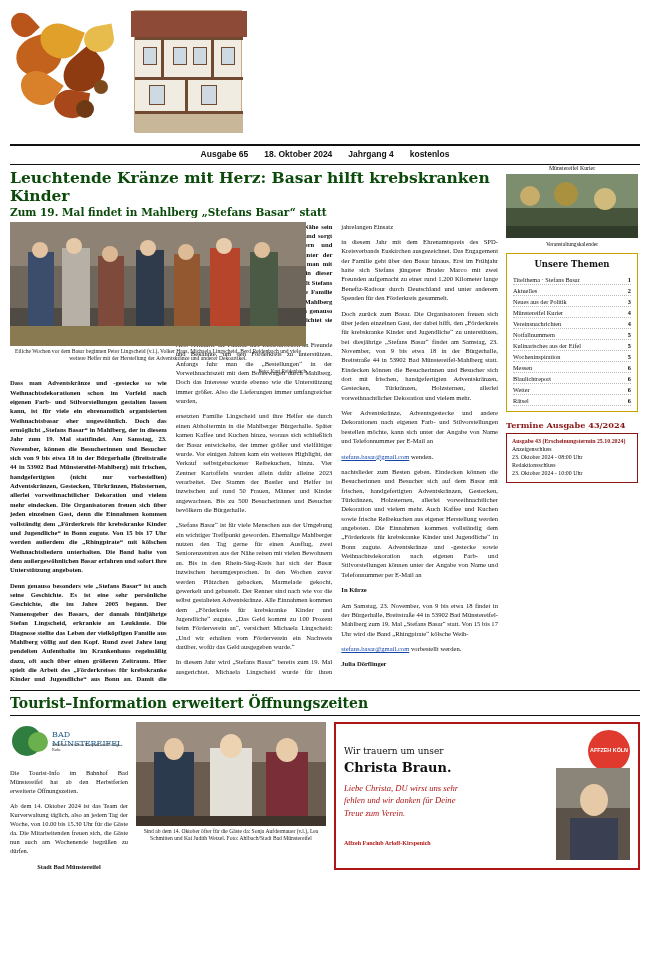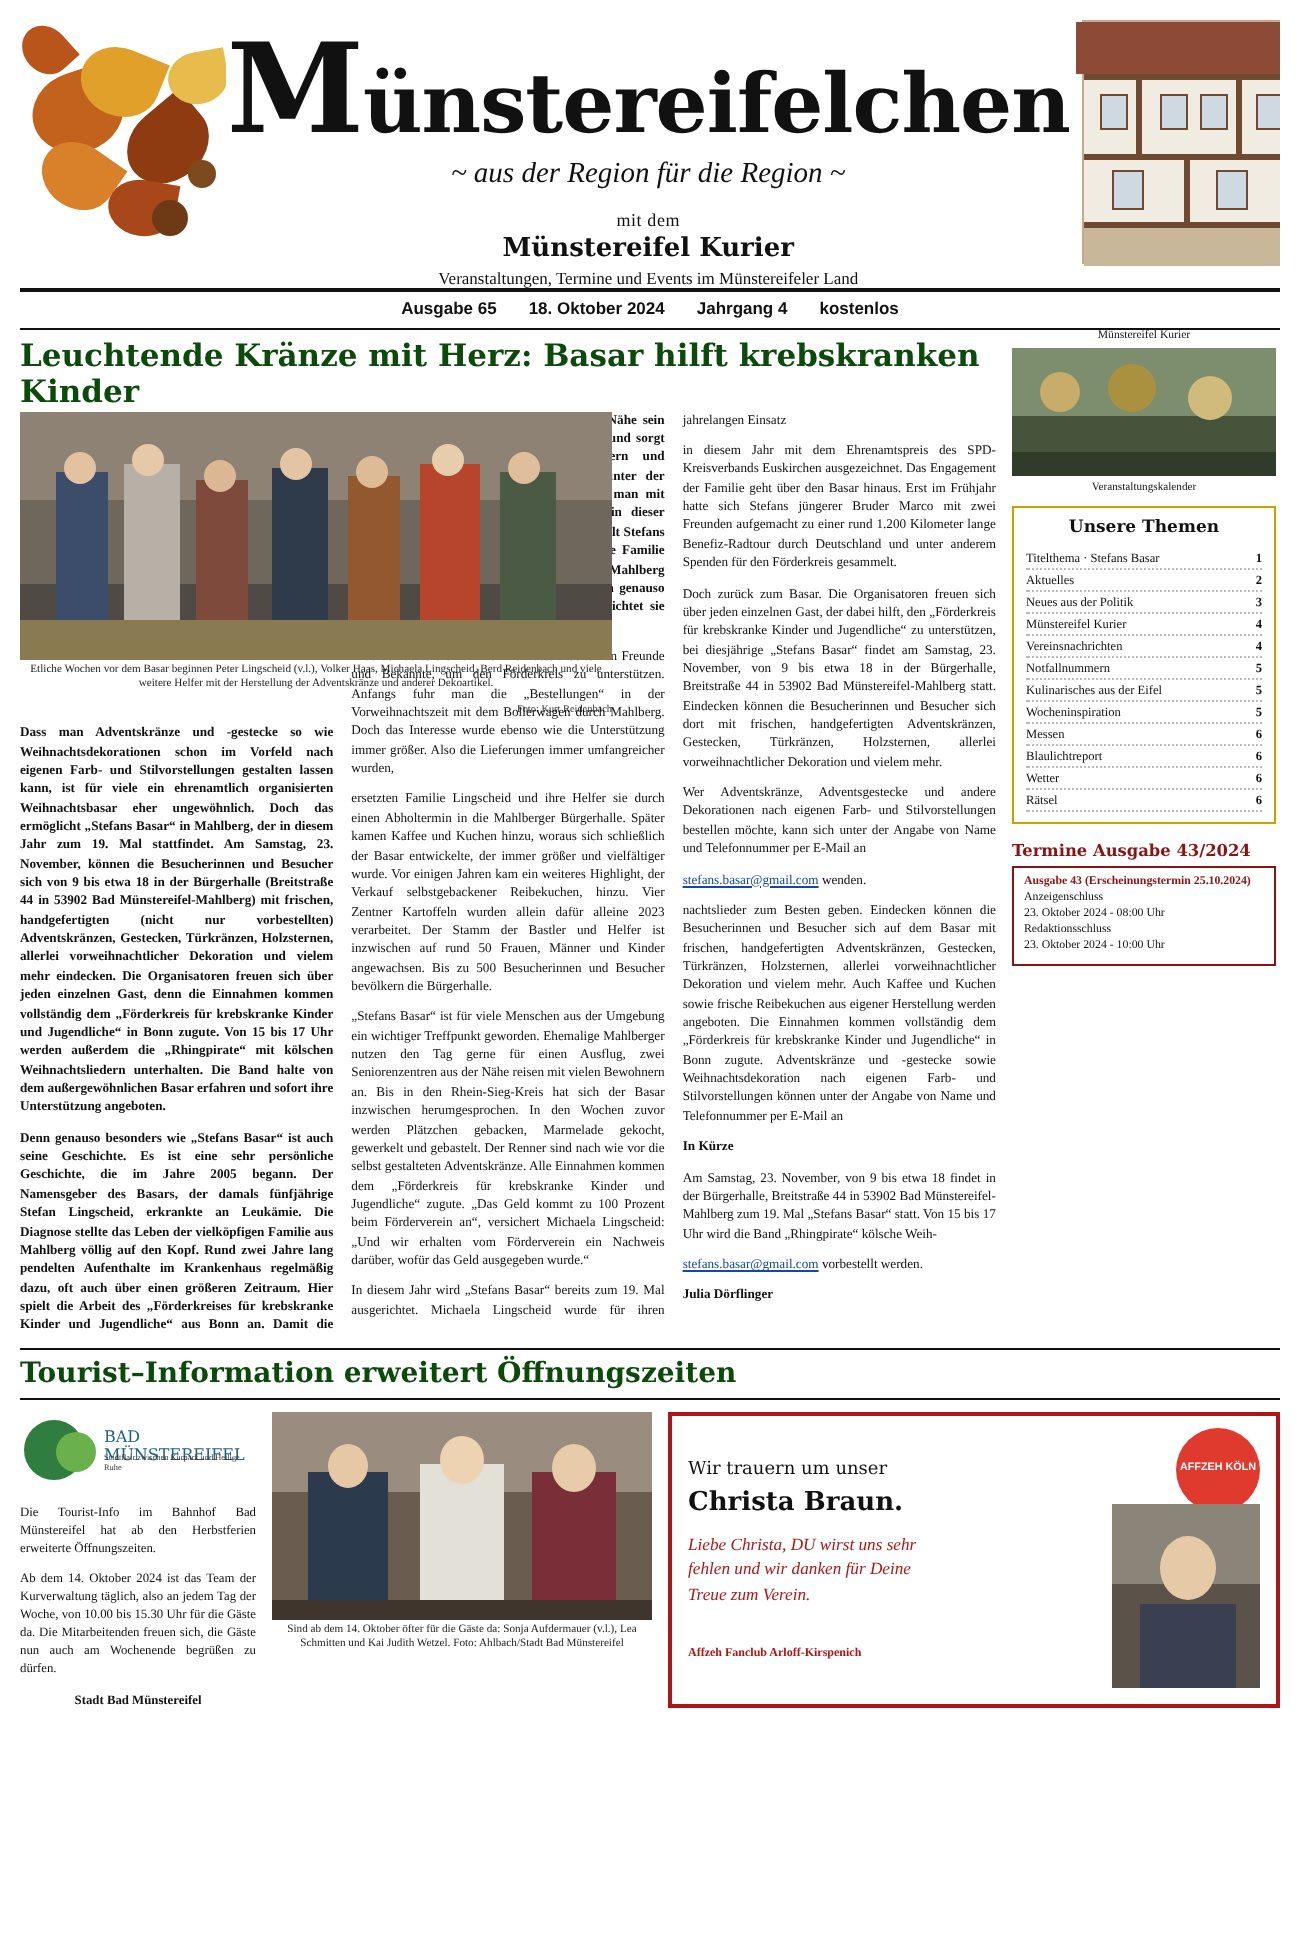--- a/index.html
+++ b/index.html
@@ -170,27 +170,20 @@
         <div class="leaf" style="left:52px;top:48px;width:44px;height:36px;background:#8f3b12;transform:rotate(-40deg);"></div>
         <div class="leaf" style="left:10px;top:66px;width:38px;height:32px;background:#d8812a;transform:rotate(35deg);"></div>
         <div class="leaf" style="left:44px;top:84px;width:34px;height:28px;background:#a7471a;transform:rotate(10deg);"></div>
         <div class="leaf" style="left:74px;top:20px;width:30px;height:26px;background:#e8bb4d;transform:rotate(-10deg);"></div>
         <div class="leaf" style="left:0px;top:8px;width:26px;height:22px;background:#b9551b;transform:rotate(48deg);"></div>
         <div class="blob" style="left:66px;top:94px;width:18px;height:18px;background:#6e3a16;"></div>
         <div class="blob" style="left:84px;top:74px;width:14px;height:14px;background:#7d4a1d;"></div>
       </div>
     </div>
 
-    <div class="mh-center">
-      <div class="title"><span class="cap">M</span><span>ünstereifelchen</span></div>
-      <div class="subtitle">~ aus der Region für die Region ~</div>
-      <div class="mitdem">mit dem</div>
-      <div class="kurier">Münstereifel Kurier</div>
-      <div class="kurier-sub">Veranstaltungen, Termine und Events im Münstereifeler Land</div>
-    </div>
 
     <div class="mh-right">
       <div class="house">
         <div class="hroof"></div>
         <div class="hbeam" style="left:0;top:26px;width:108px;height:3px;"></div>
         <div class="hbeam" style="left:0;top:66px;width:108px;height:3px;"></div>
         <div class="hbeam" style="left:0;top:100px;width:108px;height:3px;"></div>
         <div class="hbeam" style="left:26px;top:29px;width:3px;height:37px;"></div>
         <div class="hbeam" style="left:76px;top:29px;width:3px;height:37px;"></div>
         <div class="hbeam" style="left:50px;top:69px;width:3px;height:31px;"></div>
@@ -211,20 +204,21 @@
     <span>18. Oktober 2024</span>
     <span>Jahrgang 4</span>
     <span>kostenlos</span>
   </div>
   <div class="rule-thin"></div>
 
   <div class="content">
 
     <div class="leftcol">
       <div class="headline">Leuchtende Kränze mit Herz: Basar hilft krebskranken Kinder</div>
+      <div class="subhead">Zum 19. Mal findet in Mahlberg „Stefans Basar“ statt</div>
 
       <div class="cols3">
 
         <div class="photo-wrap topphoto">
           <div class="photo">
             <div class="bar" style="left:0;top:0;width:296px;height:44px;background:#8e8274;"></div>
             <div class="bar" style="left:0;top:44px;width:296px;height:42px;background:#6f665c;"></div>
             <div class="bar" style="left:0;top:86px;width:296px;height:38px;background:#4f4a43;"></div>
             <div class="bar" style="left:18px;top:30px;width:26px;height:74px;background:#3c4d6b;"></div>
             <div class="bar" style="left:52px;top:26px;width:28px;height:78px;background:#b6b0a6;"></div>

